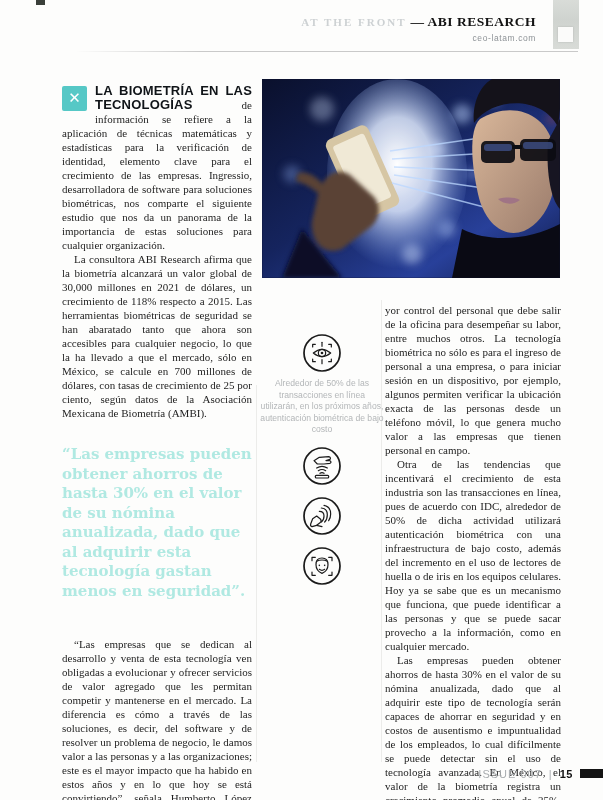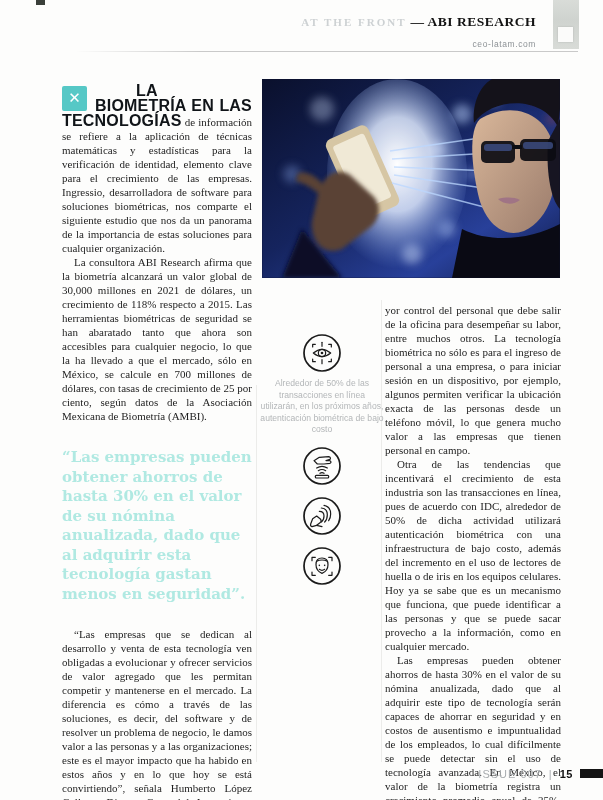--- a/index.html
+++ b/index.html
@@ -13,36 +13,36 @@
   .edge-strip{position:absolute;right:24px;top:0;width:26px;height:49px;
     background:linear-gradient(180deg,#d9dcd8 0%,#cfd3cf 40%,#d8dbd7 100%);}
   .edge-strip .sq{position:absolute;left:5px;top:27px;width:15px;height:15px;background:#fbfbfa;box-shadow:0 0 2px rgba(0,0,0,.15);}
   .header-block{position:absolute;top:11px;right:67px;text-align:right;line-height:1.25;}
   .header-line1{white-space:nowrap;}
   .header-section{font-family:"Liberation Serif",serif;font-weight:bold;font-size:11px;
     letter-spacing:2px;color:#cdd1d3;}
   .header-brand{font-family:"Liberation Serif",serif;font-weight:bold;font-size:13.5px;
     letter-spacing:.5px;color:#121212;}
   .header-site{font-family:"Liberation Sans",sans-serif;font-size:8.5px;color:#8d9296;
-    letter-spacing:.6px;margin-top:8px;}
+    letter-spacing:.6px;margin-top:2px;}
   .header-rule{position:absolute;top:51px;left:75px;width:503px;height:1px;
     background:linear-gradient(to right,rgba(190,190,190,0),#c9c9c9 25%,#c9c9c9 100%);}
   
   .photo{position:absolute;left:262px;top:79px;width:298px;height:199px;overflow:hidden;background:#0c1333;}
   
   .col-left{position:absolute;left:62px;top:84px;width:190px;}
   .col-right{position:absolute;left:385px;top:303px;width:176px;}
   p.body-text{margin:0;font-size:11px;line-height:14px;text-align:justify;color:#1e1e1e;}
   p.body-text.indent{text-indent:12px;}
   .lead-icon{float:left;width:25px;height:25px;margin:2px 8px 2px 0;background:#56c8c6;
     color:#ffffff;font-family:"DejaVu Sans",sans-serif;font-weight:bold;font-size:15px;
     line-height:25px;text-align:center;border-radius:2px;}
-  .lead-label{font-family:"Liberation Sans",sans-serif;font-weight:bold;font-size:16px;
-    letter-spacing:.2px;color:#101418;margin-left:41px;}
-  .pull-quote{margin:25px 0 23px 0;font-family:"DejaVu Serif",serif;font-weight:bold;
+  .lead-label{font-family:"Liberation Sans",sans-serif;font-weight:bold;font-size:13px;
+    letter-spacing:.2px;color:#101418;}
+  .pull-quote{margin:25px 0 36px 0;font-family:"DejaVu Serif",serif;font-weight:bold;
     font-size:15px;line-height:19.5px;color:#b0e9e2;text-align:left;}
   
   .col-mid{position:absolute;left:260px;top:300px;width:124px;text-align:center;}
   .info-item{margin:0 0 10px 0;}
   .info-item .icon-wrap{display:block;margin:0 auto 5px auto;width:40px;height:40px;}
   .info-caption{font-family:"Liberation Sans",sans-serif;font-size:8.6px;line-height:11.5px;
     color:#b3b6b8;}
   .mid-item-1{margin-top:33px;}
   .col-rule{position:absolute;width:1px;background:#ececea;}
   .rule-a{left:256px;top:385px;height:377px;}

